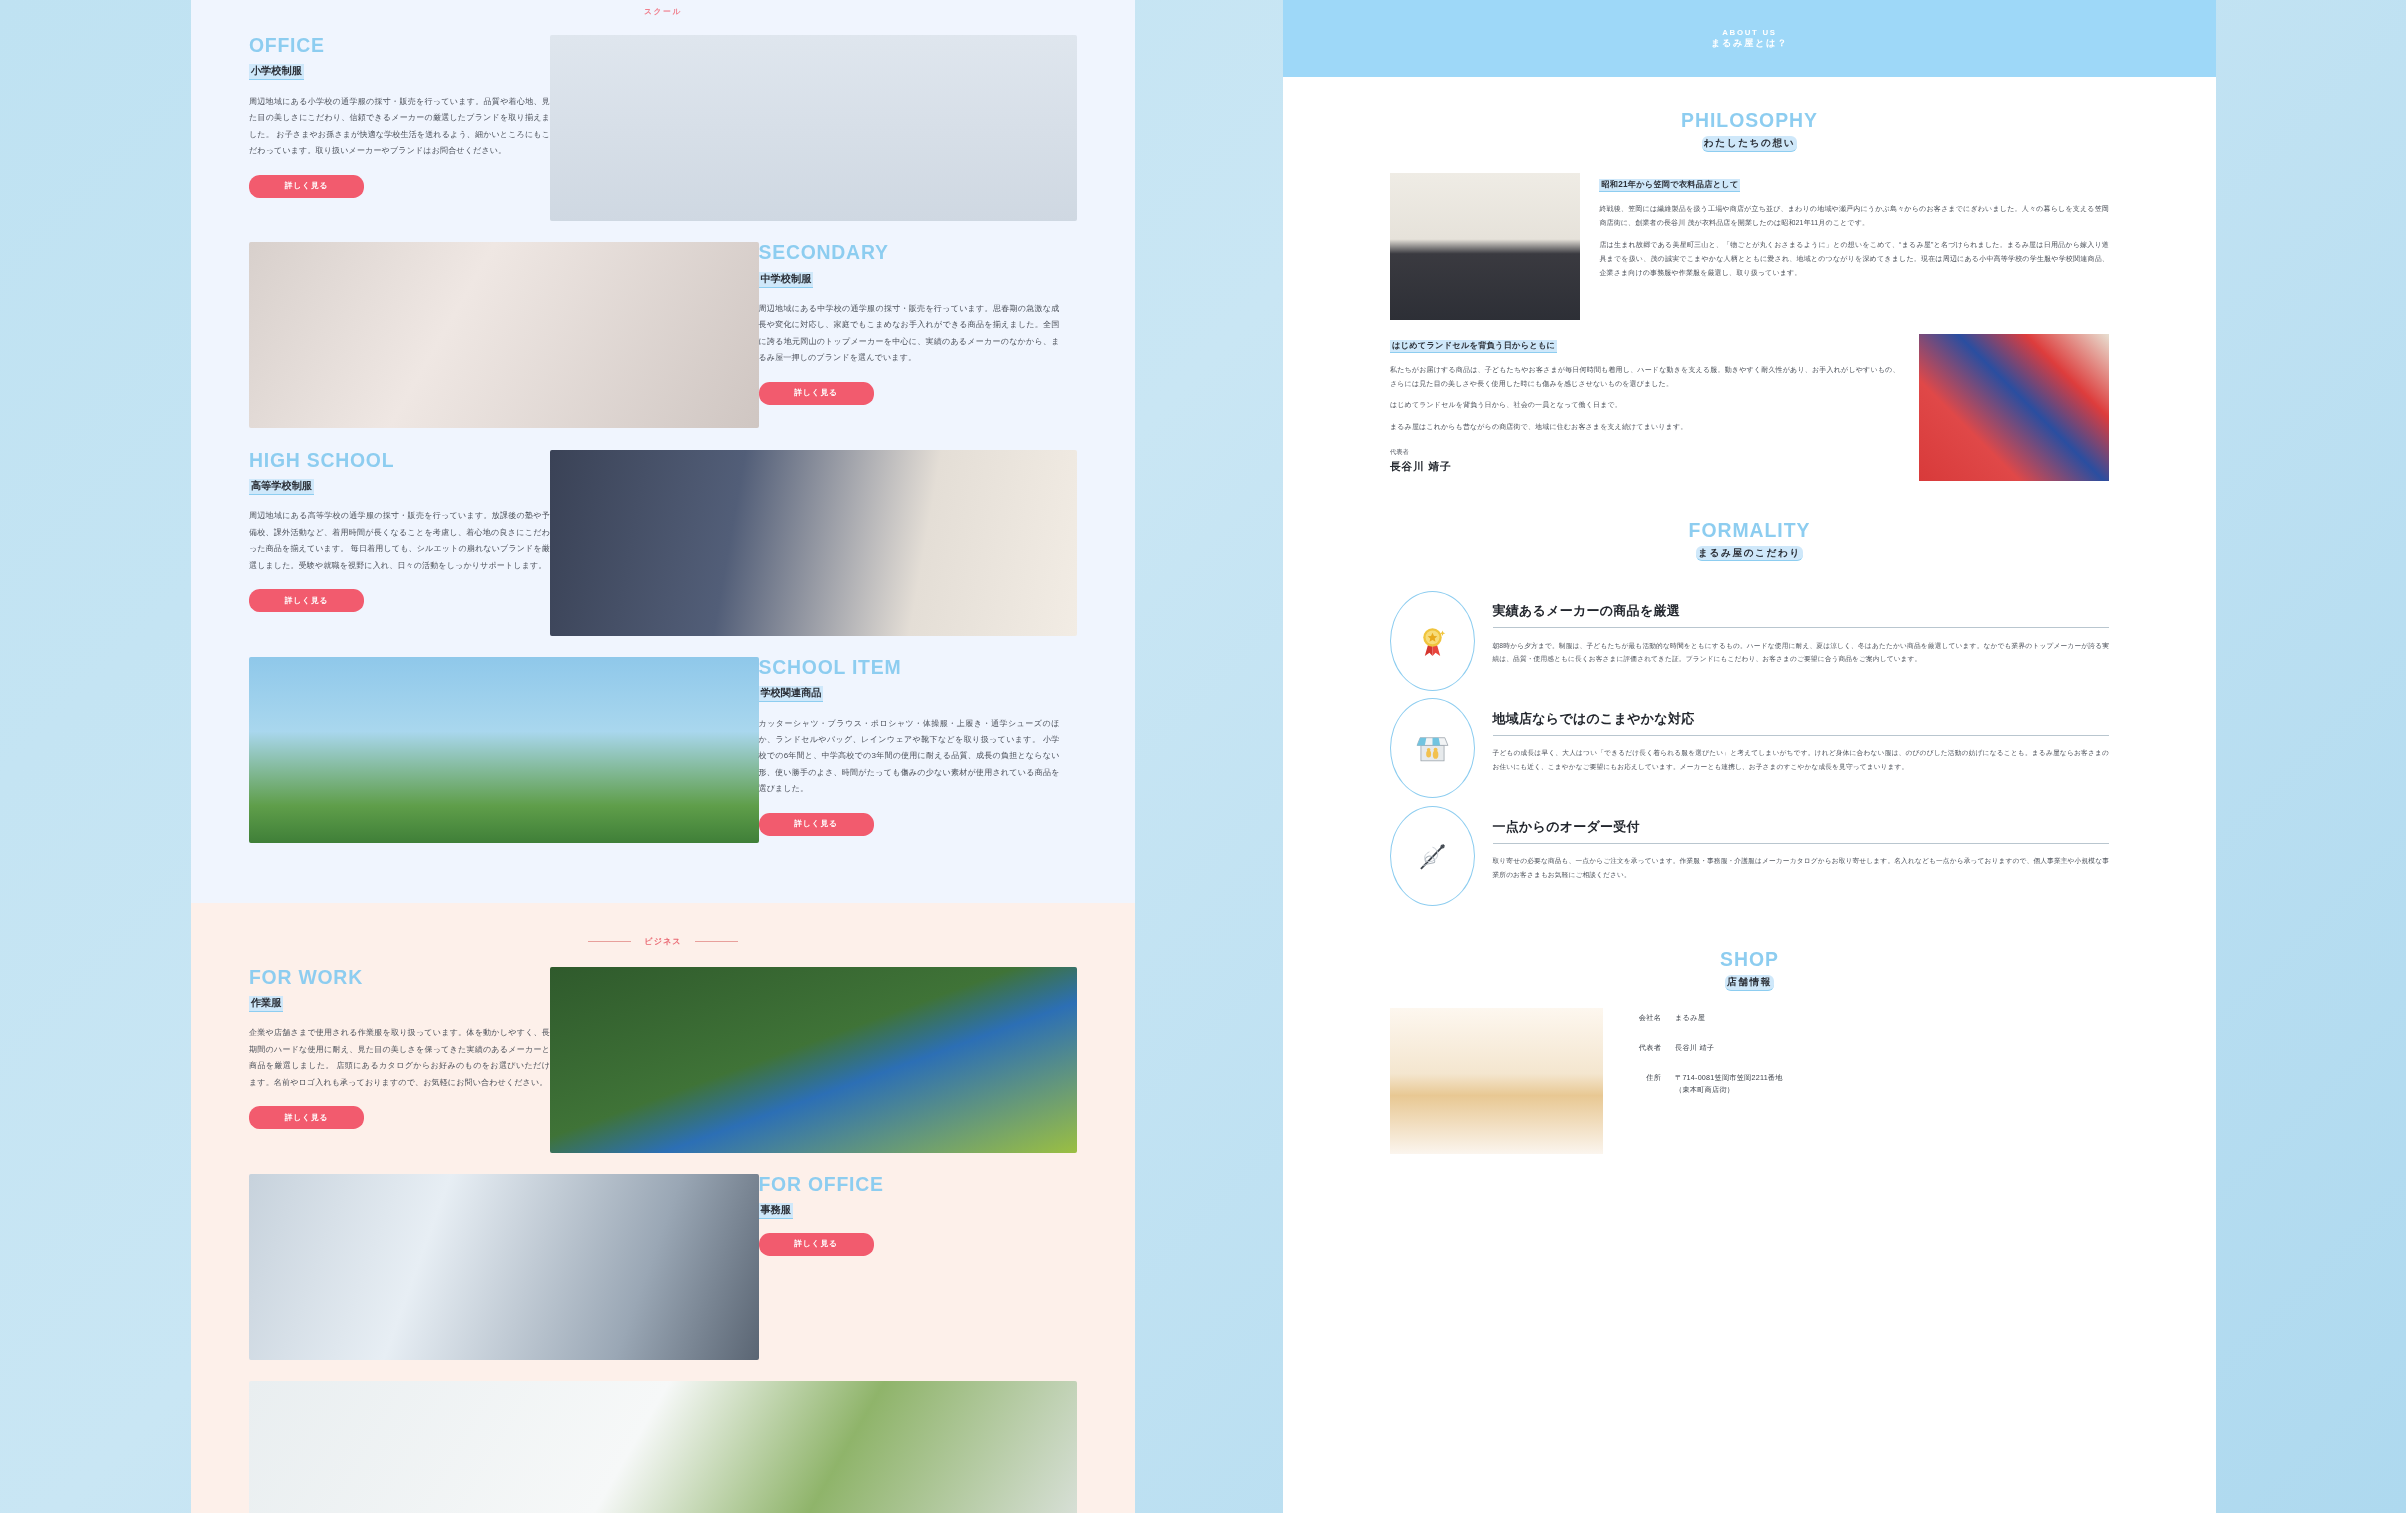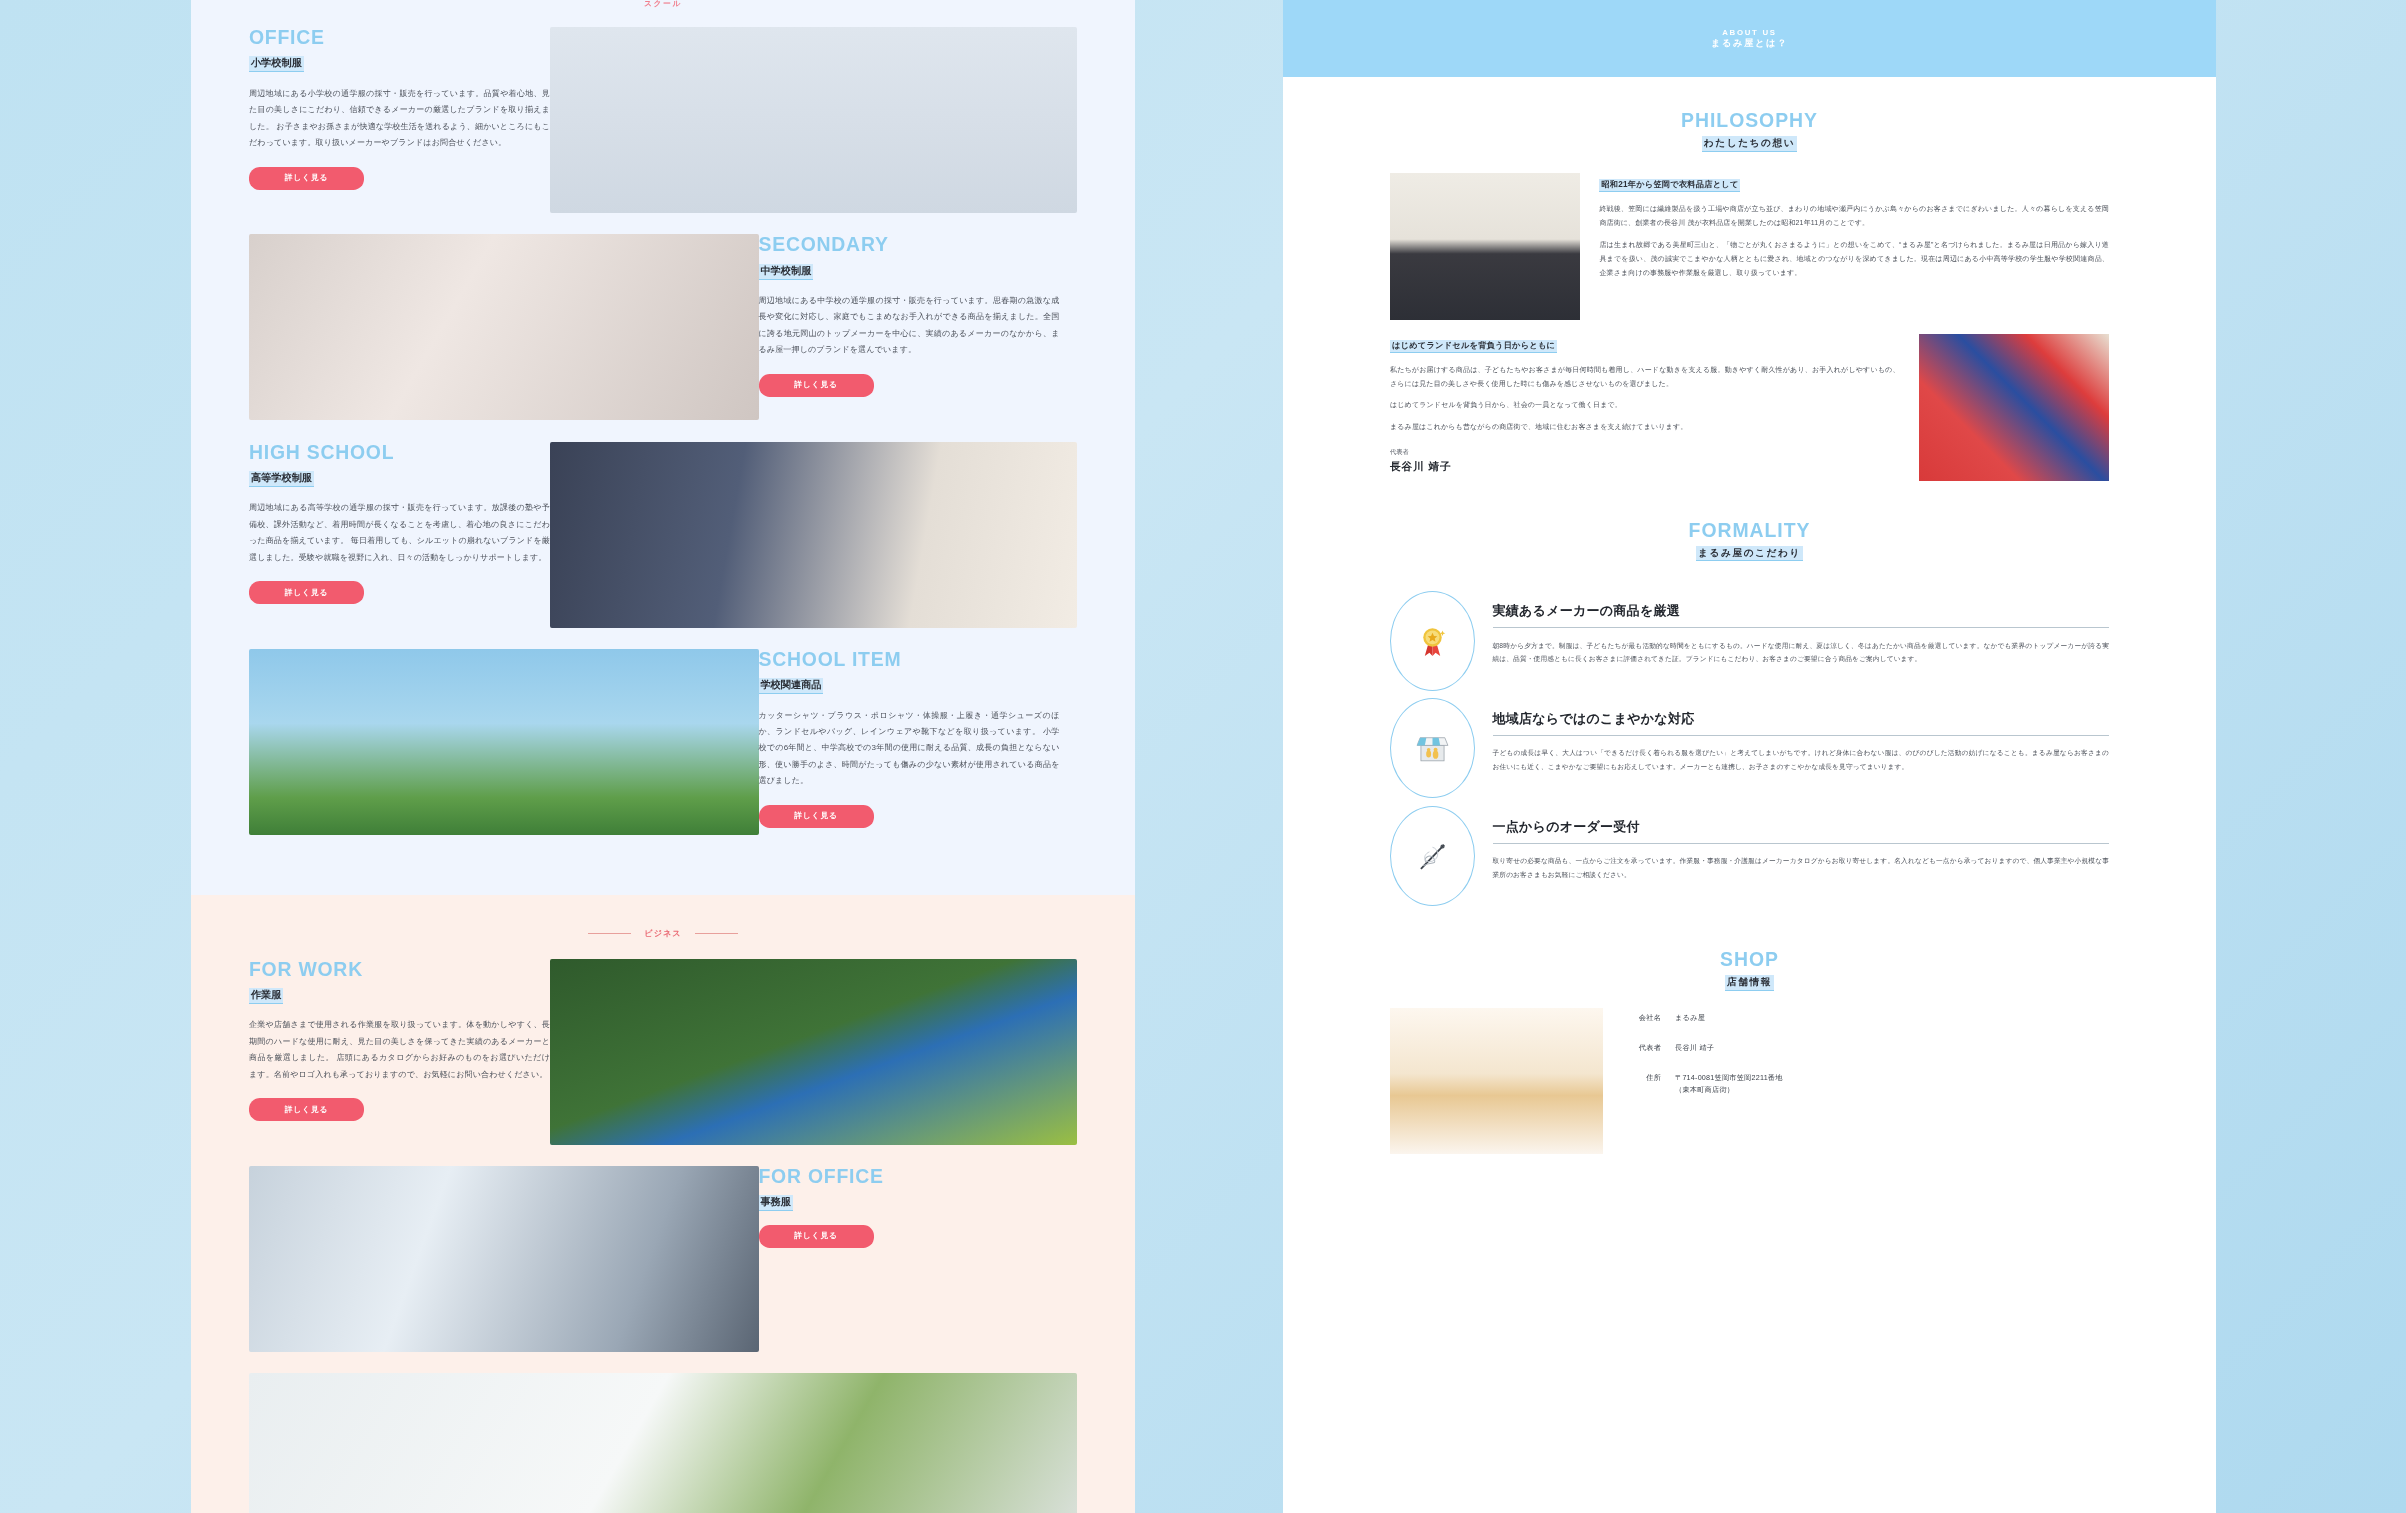--- a/index.html
+++ b/index.html
@@ -18,21 +18,21 @@
   .panel {
     position: absolute;
     top: 0;
     height: 1514px;
     overflow: hidden;
   }
   #left-panel  { left: 191px;  width: 944px; }
   #right-panel { left: 1283px; width: 933px; background:#fff; }
 
   
-  .school-block   { background: #f0f5fe; padding: 0 0 39px 0; }
+  .school-block   { background: #f0f5fe; padding: 8px 0 39px 0; }
   .business-block { background: #fdf0ea; padding: 0 0 39px 0; }
 
   .row {
     display: flex;
     align-items: flex-start;
     padding: 0 58px;
     margin-bottom: 21.3px;
   }
   .row.rev { flex-direction: row-reverse; }
   .col-text { width: 301px; flex: none; }
@@ -91,21 +91,21 @@
 
   .sec-head { text-align: center; padding: 33px 0 21.3px 0; }
   .sec-head .s-en {
     font-size: 19.4px; font-weight: 700; color: #8dcdf0;
     letter-spacing: .05em; line-height: 1.1;
   }
   .sec-head .s-ja {
     display: inline-block; margin-top: 4.9px;
     font-size: 9.7px; font-weight: 700; color: #2c3038;
     background: #cfe8fa; letter-spacing: .16em;
-    border-bottom: 1px solid #8dcdf0; line-height: 1.5; padding: 0 1.9px;
+    border-bottom: 1px solid #8dcdf0; line-height: 1.5; padding: 0 1.9px; border-radius: 6px;
   }
 
   .phil-row { display: flex; padding: 0 107px; gap: 19.4px; align-items: flex-start; }
   .phil-row.rev { flex-direction: row-reverse; }
   .phil-img { width: 190px; flex: none; }
   .phil-img .ph { width: 100%; height: 147px; background-size: cover; }
   .phil-txt { flex: 1; }
   .phil-txt h3 {
     display: inline-block; font-size: 8.2px; font-weight: 700; color: #2c3038;
     background: #cfe8fa; letter-spacing: .03em; margin-bottom: 9.7px;

